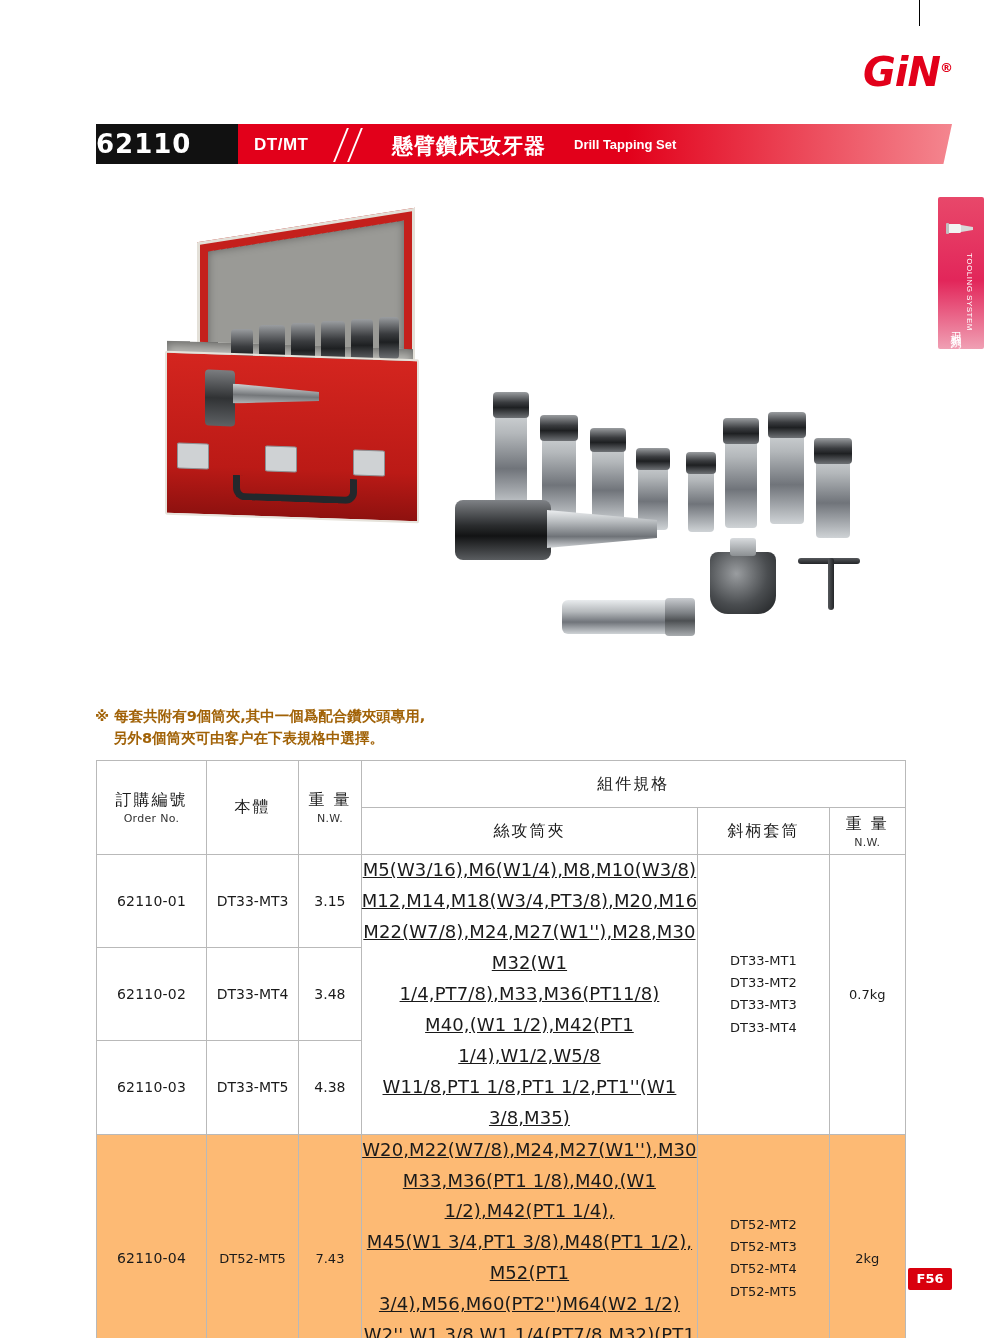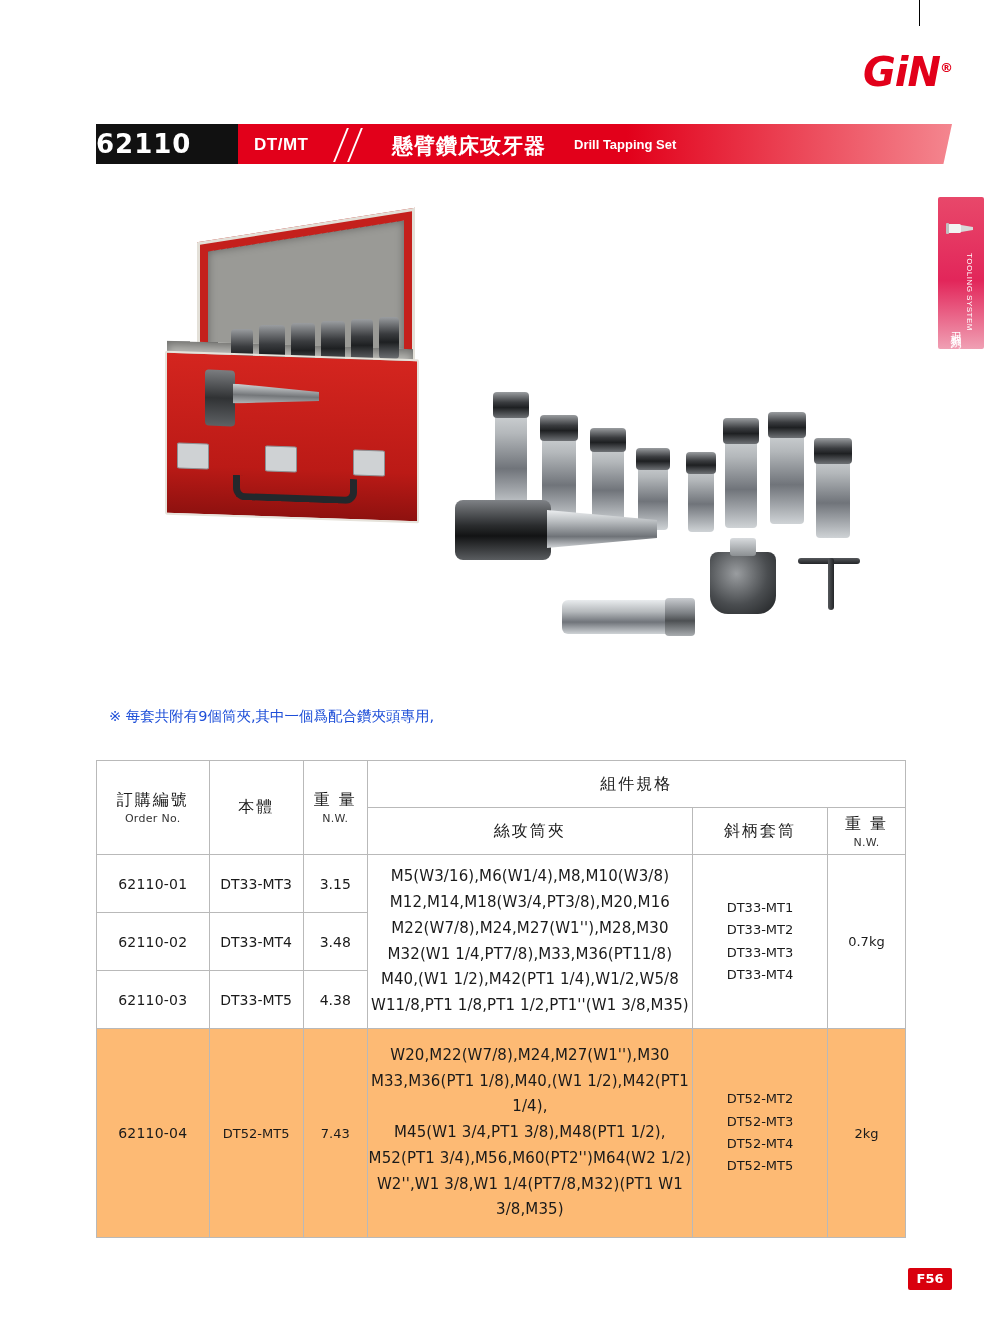--- a/index.html
+++ b/index.html
@@ -265,27 +265,28 @@
   }
   .chuck-key-v {
     position: absolute; width: 6px; height: 52px;
     background: linear-gradient(to right,#55585b,#232528);
     border-radius: 3px;
   }
 
   
   .note {
     position: absolute;
-    left: 109px;
+    left: 95px;
     top: 705px;
     width: 600px;
     font-family: "DejaVu Sans", sans-serif;
     font-size: 14.5px;
     line-height: 1.55;
-    color: #1d4ed8;
+    color: #a16207;
+    font-weight: bold;
   }
   .note .ln2 { padding-left: 18px; }
 
   
   .spec-table {
     position: absolute;
     left: 96px;
     top: 760px;
     width: 810px;
     border-collapse: collapse;
@@ -302,22 +303,23 @@
   .hdr-cn { font-size: 16px; letter-spacing: 2px; display: block; }
   .hdr-en { font-size: 11px; color: #333; display: block; margin-top: 1px; letter-spacing: .3px; }
   .th-cell { height: 46px; background: #fff; }
   .th-tall { height: 92px; }
   .order-no { font-weight: bold; font-size: 14px; letter-spacing: .2px; }
   .body-cell { height: 57px; font-size: 14px; }
   .clamp-cell {
     text-align: left;
     padding: 8px 0 8px 34px;
     line-height: 1.72;
-    font-size: 15px;
+    font-size: 18px;
     letter-spacing: .1px;
+    text-decoration: underline;
   }
   .taper-cell { line-height: 1.72; font-size: 13px; }
   .row-shaded td { background: #fdba74; }
   .big-row td { height: 208px; }
 
   
   .page-tag {
     position: absolute;
     right: 48px;
     bottom: 48px;
@@ -428,20 +430,21 @@
   </div>
 
   <div style="position:absolute; left:688px; top:358px;">
     <div class="chuck-key-h" style="left:0; top:0; position:absolute;"></div>
     <div class="chuck-key-v" style="left:30px; top:0; position:absolute;"></div>
   </div>
 </div>
 
 <div class="note">
   <div class="ln1">※ 每套共附有9個筒夾,其中一個爲配合鑽夾頭專用,</div>
+  <div class="ln2">另外8個筒夾可由客户在下表規格中選擇。</div>
 </div>
 
 <table class="spec-table">
   <tbody>
       <tr>
     <td class="th-cell th-tall" rowspan="2" style="width:110px">
       <span class="hdr-cn">訂購編號</span>
       <span class="hdr-en">Order No.</span>
     </td>
     <td class="th-cell th-tall" rowspan="2" style="width:92px">

